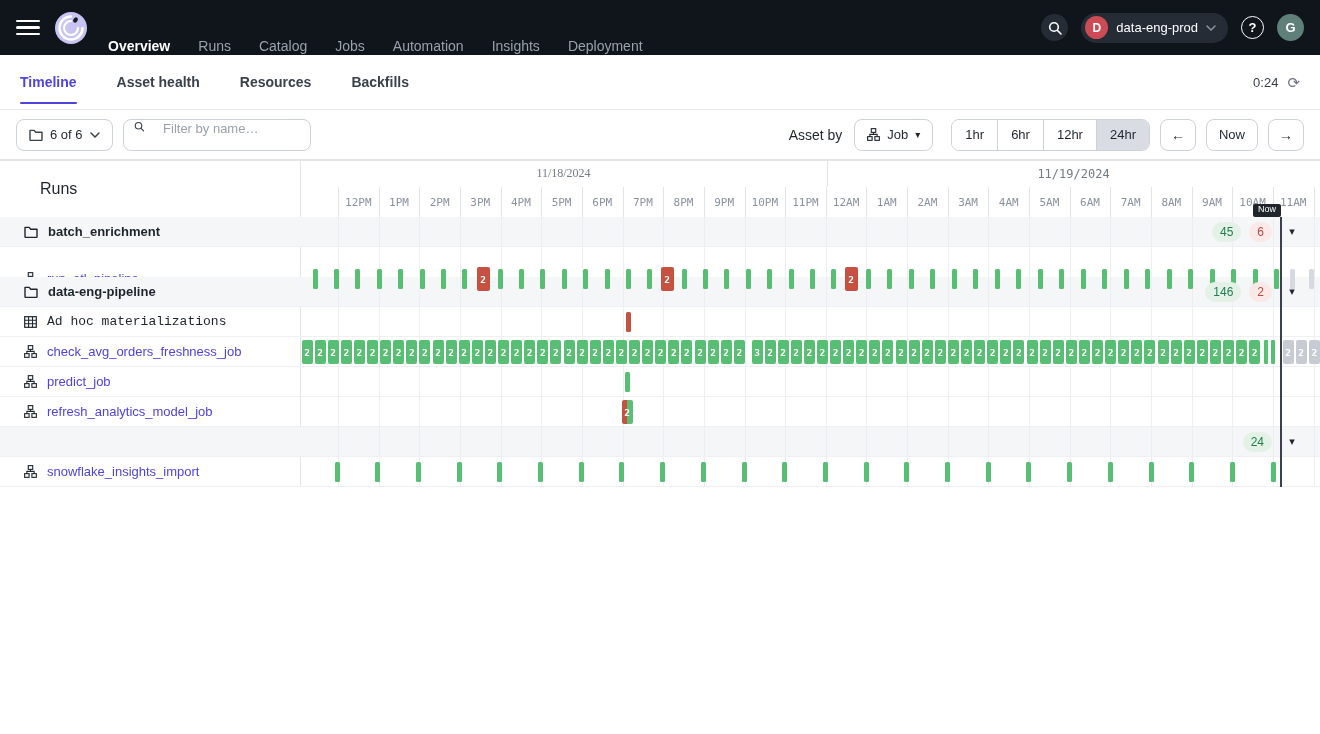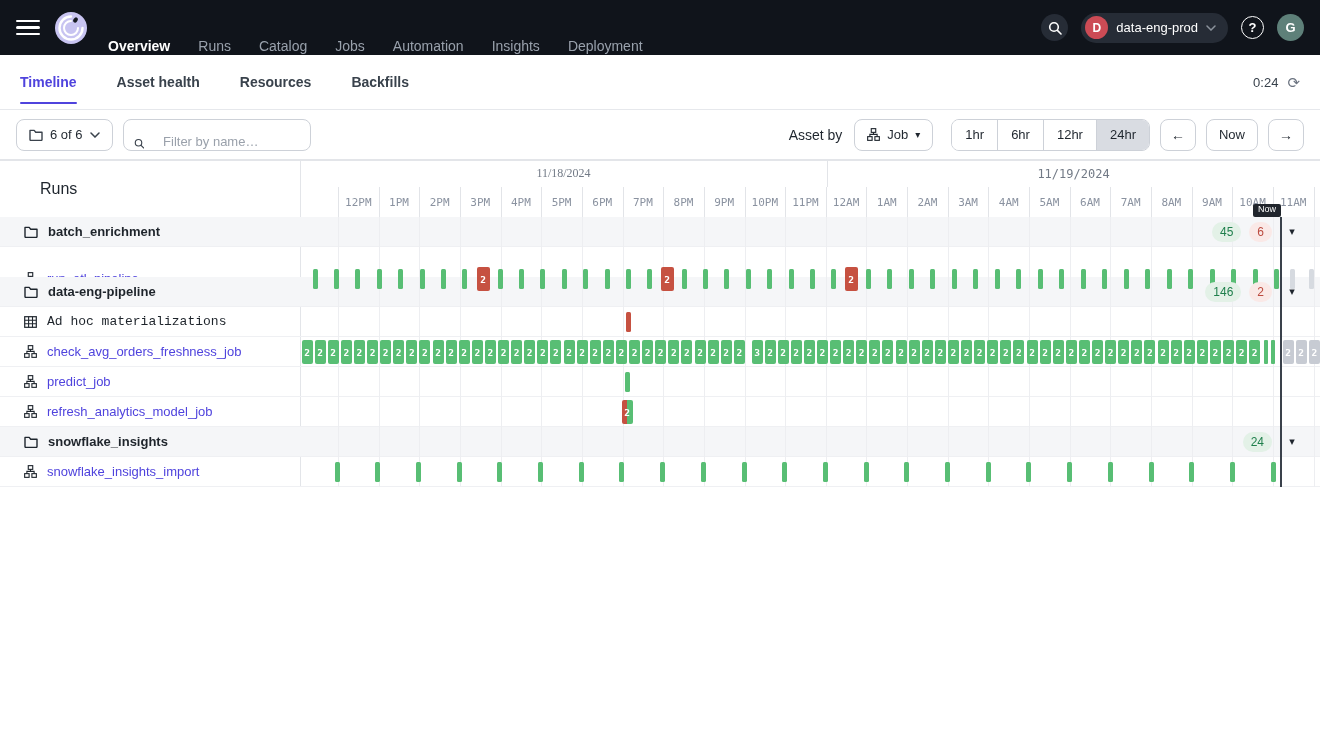--- a/index.html
+++ b/index.html
@@ -27,21 +27,21 @@
   .tab{font-size:14px;font-weight:600;color:#39424C;position:relative;cursor:pointer;height:100%;display:flex;align-items:center;}
   .tab.active{color:#4F43DD;}
   .tab.active::after{content:"";position:absolute;left:0;right:0;bottom:5px;height:2px;background:#4F43DD;border-radius:1px;}
   .tab-right{margin-left:auto;display:flex;align-items:center;gap:9px;}
   .countdown{font-size:13px;color:#39424C;}
   .refresh-icon{color:#6B7380;font-size:15px;line-height:1;cursor:pointer;}
 
   
   .toolbar{height:50px;display:flex;align-items:center;padding:0 16px;gap:10px;box-sizing:border-box;border-bottom:1px solid #E3E5E9;background:#fff;}
   .btn{height:32px;border:1px solid #CDD1D8;border-radius:8px;background:#fff;display:inline-flex;align-items:center;gap:7px;padding:0 12px;font-size:13px;color:#1F262E;box-sizing:border-box;cursor:pointer;white-space:nowrap;}
-  .filter-wrap{height:32px;border:1px solid #CDD1D8;border-radius:8px;background:#fff;display:inline-flex;align-items:flex-end;gap:17px;padding:0 10px;width:188px;box-sizing:border-box;}
+  .filter-wrap{height:32px;border:1px solid #CDD1D8;border-radius:8px;background:#fff;display:inline-flex;align-items:flex-start;gap:17px;padding:0 10px;width:188px;box-sizing:border-box;}
   .filter-wrap input{border:none;outline:none;font-size:13px;color:#1F262E;width:100%;font-family:"Liberation Sans",sans-serif;background:transparent;}
   .filter-wrap input::placeholder{color:#9AA1AB;}
   .toolbar-right{margin-left:auto;display:flex;align-items:center;gap:10px;}
   .groupby-label{font-size:14px;color:#1F262E;margin-right:2px;}
   .segmented{display:flex;border:1px solid #CDD1D8;border-radius:8px;overflow:hidden;height:32px;box-sizing:border-box;background:#fff;margin-left:8px;justify-content:flex-end;}
   .seg{padding:0 13px;display:flex;align-items:center;justify-content:center;font-size:13px;color:#1F262E;border-left:1px solid #CDD1D8;cursor:pointer;background:#fff;}
   .seg:first-child{border-left:none;}
   .seg.active{background:#D9DCE2;}
   .nav-btn{width:36px;padding:0;justify-content:center;font-size:14px;}
   .caret-glyph{font-size:10px;color:#1F262E;line-height:1;}
@@ -620,26 +620,20 @@
         </svg>
         <span class="row-label link">refresh_analytics_model_job</span>
       </div>
       <div class="mark" style="border-radius: 2px; overflow: hidden; left: 621.5px; top: 3px; width: 11px; height: 24px;">
         <div style="position:absolute;left:0;top:0;bottom:0;width:50%;background:#C65141"></div>
         <div style="position:absolute;right:0;top:0;bottom:0;width:50%;background:#58BE74"></div>
         <span class="lbl">2</span>
       </div>
     </div>
     <div class="t-row group" style="top: 267px;">
-      <div class="row-left">
-        <svg width="14" height="12" viewBox="0 0 14 12">
-          <path d="M1 10.6V1.4h4.2l1.5 1.8H13v7.4a.8.8 0 0 1-.8.8H1.8a.8.8 0 0 1-.8-.8Z" stroke="#1F262E" stroke-width="1.4" fill="none" stroke-linejoin="round"></path>
-        </svg>
-        <span class="row-label">snowflake_insights</span>
-      </div>
       <div class="badges">
         <span class="badge success" style="background: rgb(227, 241, 231); color: rgb(31, 127, 76);">24</span>
       </div>
       <div class="row-caret">▾</div>
     </div>
     <div class="t-row" style="top: 297px;">
       <div class="row-left">
         <svg width="13" height="13" viewBox="0 0 14 14">
           <rect x="4.6" y="0.7" width="4.8" height="4" stroke="#1F262E" stroke-width="1.2" fill="none"></rect>
           <rect x="0.7" y="9.3" width="4.8" height="4" stroke="#1F262E" stroke-width="1.2" fill="none"></rect>

